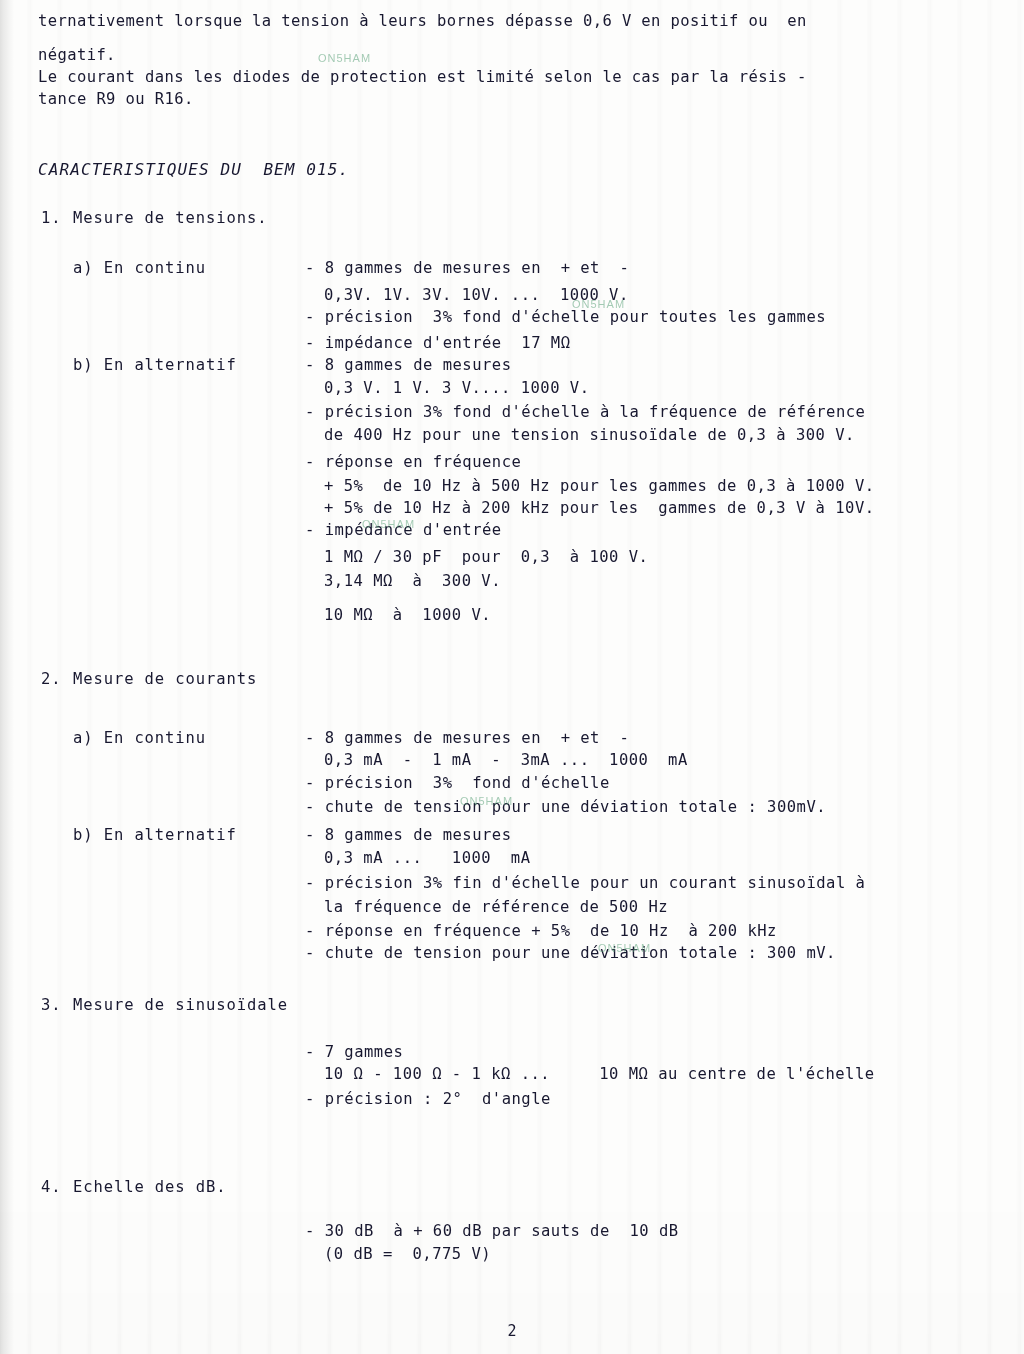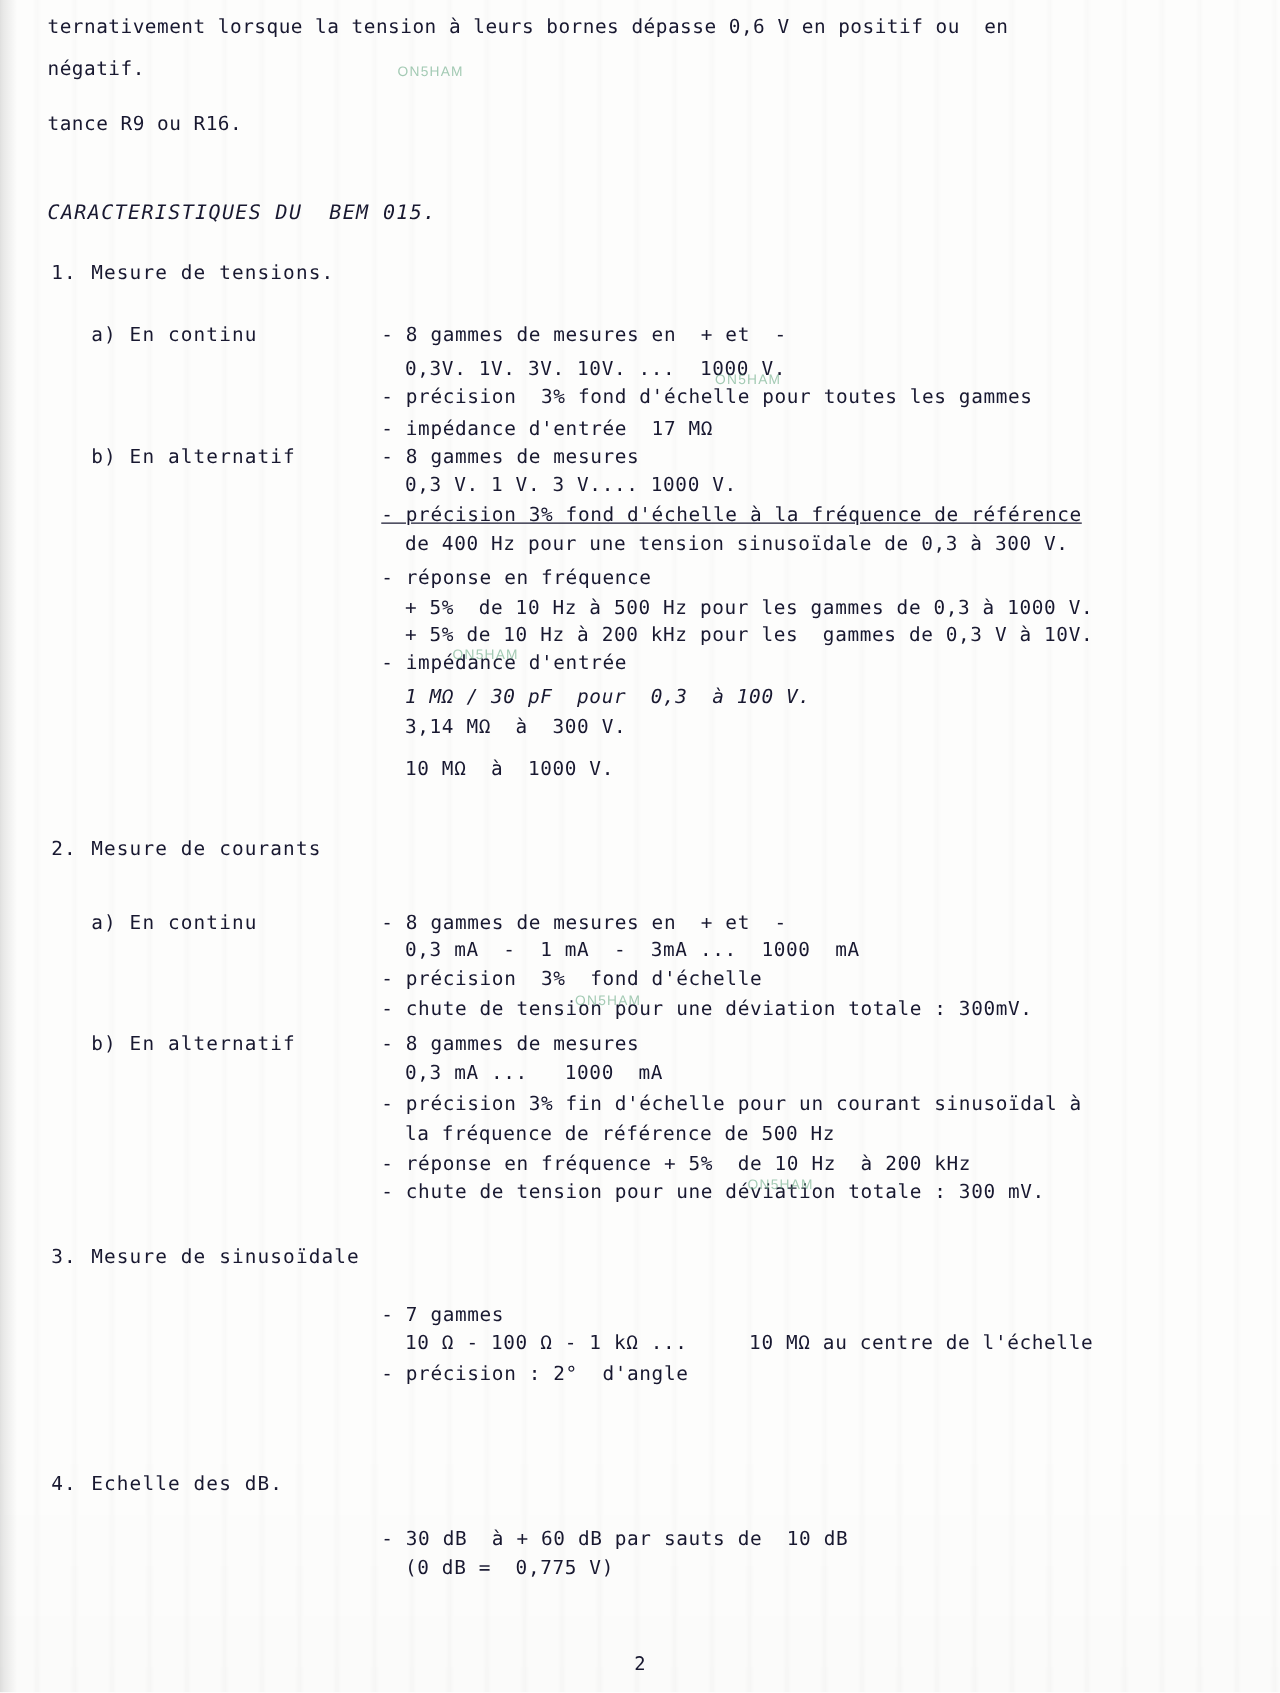--- a/index.html
+++ b/index.html
@@ -95,43 +95,44 @@
 <body>
 
 <div class="page">
   <div class="scan-noise"></div>
   <div class="edge-left"></div>
 
   <div class="content">
 
     <div class="line intro" style="left:38px; top:12px;">ternativement lorsque la tension à leurs bornes dépasse 0,6 V en positif ou  en</div>
     <div class="line intro" style="left:38px; top:46px;">négatif.</div>
+    <div class="line intro" style="left:38px; top:68px;">Le courant dans les diodes de protection est limité selon le cas par la résis -</div>
     <div class="line intro" style="left:38px; top:90px;">tance R9 ou R16.</div>
 
     <div class="line heading-italic" style="left:38px; top:160px;">CARACTERISTIQUES DU  BEM 015.</div>
 
     <div class="line section-title" style="left:41px; top:209px;">1.</div>
     <div class="line section-title" style="left:73px; top:209px;">Mesure de tensions.</div>
 
     <div class="line sub-label" style="left:73px; top:259px;">a) En continu</div>
     <div class="line body-text" style="left:305px; top:259px;">- 8 gammes de mesures en  + et  -</div>
     <div class="line body-text" style="left:324px; top:286px;">0,3V. 1V. 3V. 10V. ...  1000 V.</div>
     <div class="line body-text" style="left:305px; top:308px;">- précision  3% fond d'échelle pour toutes les gammes</div>
     <div class="line body-text" style="left:305px; top:334px;">- impédance d'entrée  17 MΩ</div>
 
     <div class="line sub-label" style="left:73px; top:356px;">b) En alternatif</div>
     <div class="line body-text" style="left:305px; top:356px;">- 8 gammes de mesures</div>
     <div class="line body-text" style="left:324px; top:379px;">0,3 V. 1 V. 3 V.... 1000 V.</div>
-    <div class="line body-text" style="left:305px; top:403px;text-decoration:underline;">- précision 3% fond d'échelle à la fréquence de référence</div>
+    <div class="line body-text" style="left:305px; top:403px;">- précision 3% fond d'échelle à la fréquence de référence</div>
     <div class="line body-text" style="left:324px; top:426px;">de 400 Hz pour une tension sinusoïdale de 0,3 à 300 V.</div>
     <div class="line body-text" style="left:305px; top:453px;">- réponse en fréquence</div>
     <div class="line body-text" style="left:324px; top:477px;">+ 5%  de 10 Hz à 500 Hz pour les gammes de 0,3 à 1000 V.</div>
     <div class="line body-text" style="left:324px; top:499px;">+ 5% de 10 Hz à 200 kHz pour les  gammes de 0,3 V à 10V.</div>
     <div class="line body-text" style="left:305px; top:521px;">- impédance d'entrée</div>
-    <div class="line body-text" style="left:324px; top:548px;font-style:italic;">1 MΩ / 30 pF  pour  0,3  à 100 V.</div>
+    <div class="line body-text" style="left:324px; top:548px;">1 MΩ / 30 pF  pour  0,3  à 100 V.</div>
     <div class="line body-text" style="left:324px; top:572px;">3,14 MΩ  à  300 V.</div>
     <div class="line body-text" style="left:324px; top:606px;">10 MΩ  à  1000 V.</div>
 
     <div class="line section-title" style="left:41px; top:670px;">2.</div>
     <div class="line section-title" style="left:73px; top:670px;">Mesure de courants</div>
 
     <div class="line sub-label" style="left:73px; top:729px;">a) En continu</div>
     <div class="line body-text" style="left:305px; top:729px;">- 8 gammes de mesures en  + et  -</div>
     <div class="line body-text" style="left:324px; top:751px;">0,3 mA  -  1 mA  -  3mA ...  1000  mA</div>
     <div class="line body-text" style="left:305px; top:774px;">- précision  3%  fond d'échelle</div>

